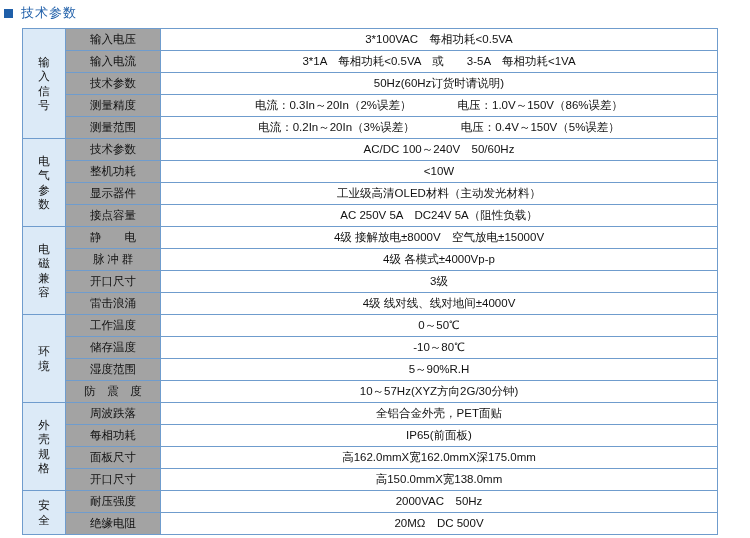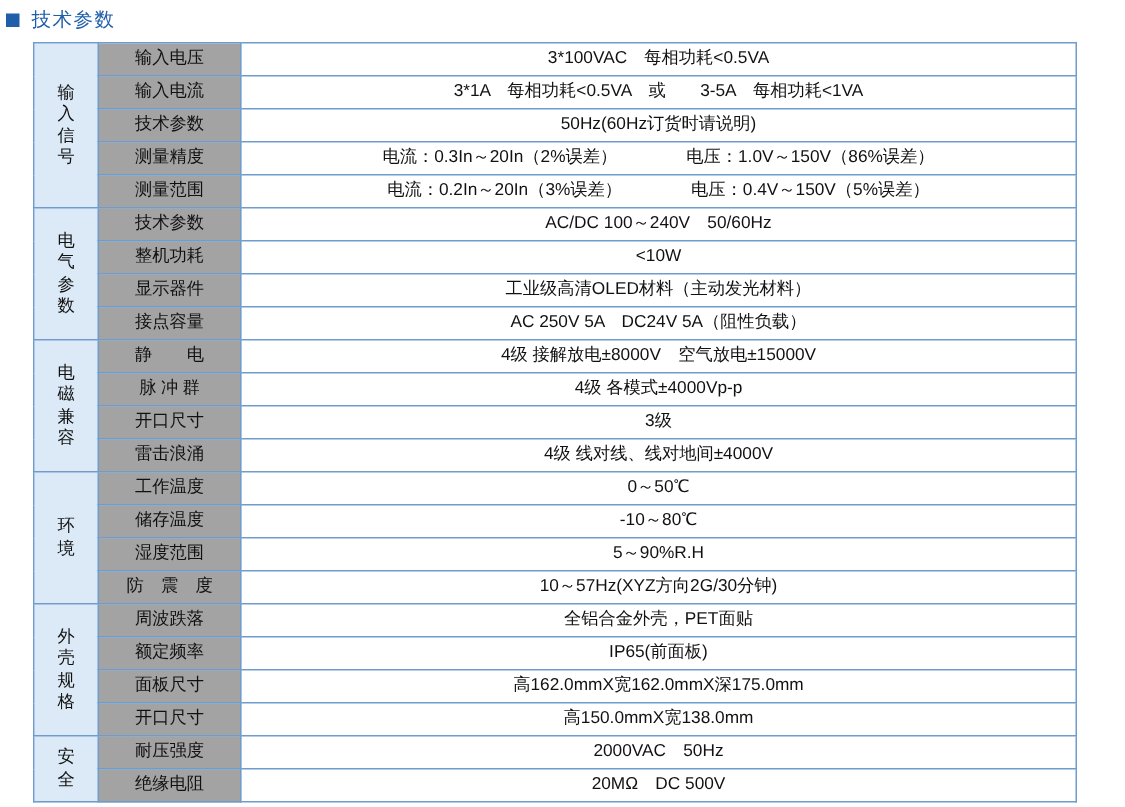--- a/index.html
+++ b/index.html
@@ -202,21 +202,21 @@
               <div>外</div>
               <div>壳</div>
               <div>规</div>
               <div>格</div>
             </span>
           </td>
         <td class="lbl">周波跌落</td>
         <td class="val">全铝合金外壳，PET面贴</td>
       </tr>
       <tr>
-        <td class="lbl">额定频率</td>
+        <td class="lbl">每相功耗</td>
         <td class="val">IP65(前面板)</td>
       </tr>
       <tr>
         <td class="lbl">面板尺寸</td>
         <td class="val">高162.0mmX宽162.0mmX深175.0mm</td>
       </tr>
       <tr>
         <td class="lbl">开口尺寸</td>
         <td class="val">高150.0mmX宽138.0mm</td>
       </tr>

